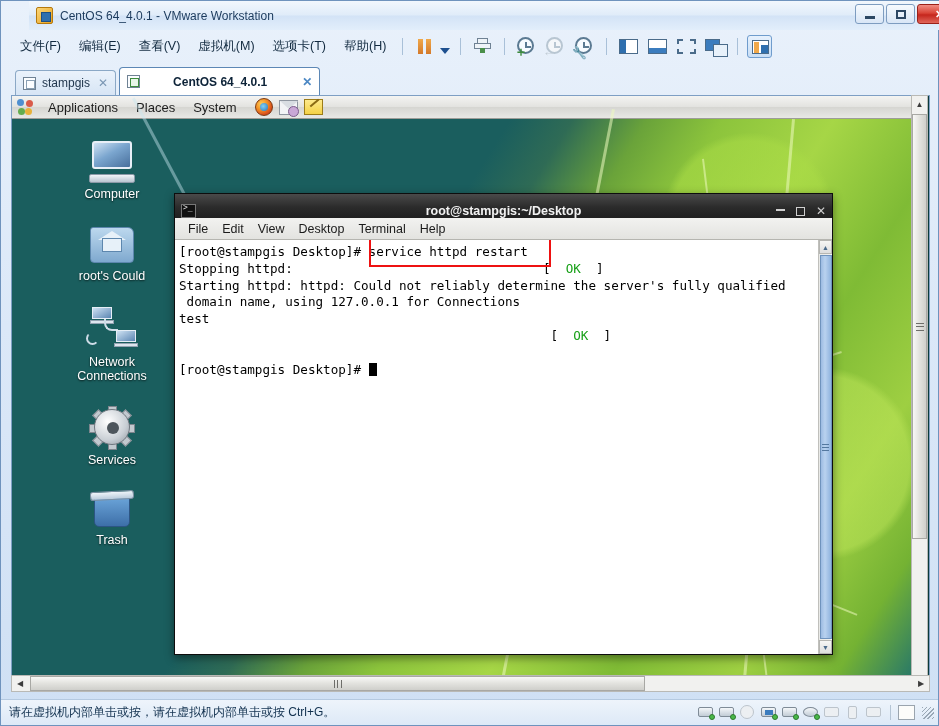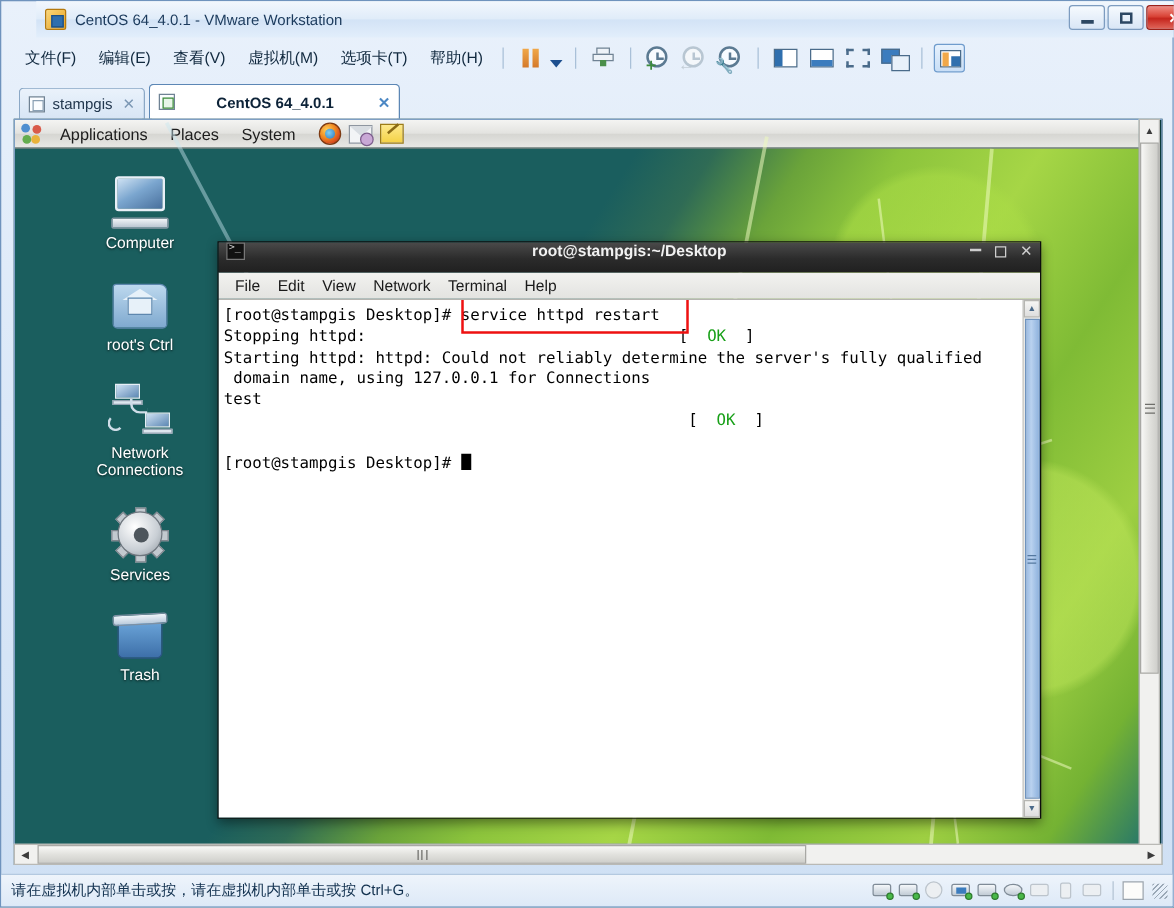--- a/index.html
+++ b/index.html
@@ -223,21 +223,21 @@
     background: linear-gradient(180deg,#f0f5fa,#b9cadb); border:1px solid #7d90a3; transform: rotate(-3deg); }
 
   
   .term {
     position: absolute; left: 162px; top: 97px; width: 659px; height: 462px;
     border: 1px solid #0d0d0d; box-shadow: 0 3px 9px rgba(0,0,0,0.45);
     display: flex; flex-direction: column;
   }
   .term-title {
     height: 24px; background: linear-gradient(180deg,#4a4a4a 0%,#2b2b2b 55%,#202020 100%);
-    display: flex; align-items: flex-start; padding: 0 6px; position: relative;
+    display: flex; align-items: flex-end; padding: 0 6px; position: relative;
   }
   .term-ico { width: 15px; height: 14px; background: #111; border: 1px solid #777; position: relative; }
   .term-ico:after { content: ">_"; position: absolute; left: 1px; top: -2px; font-size: 8px;
                     color: #d8d8d8; font-family: "DejaVu Sans Mono", monospace; }
   .term-title-text {
     position: absolute; left: 0; right: 0; text-align: center;
     font-size: 12.5px; font-weight: bold; color: #f2f2f2;
   }
   .term-wbtns { margin-left: auto; display: flex; gap: 11px; align-items: center;
                 color: #cfcfcf; font-size: 12px; position: relative; z-index: 2; }
@@ -454,21 +454,21 @@
         </span>
         <span>Computer</span>
       </div>
 
       <div class="di" style="left:52px;top:106px;">
         <span class="glyph ico-home">
           <span class="fold"></span>
             <span class="roof"></span>
             <span class="house"></span>
         </span>
-        <span>root's Ctrl</span>
+        <span>root's Could</span>
       </div>
 
       <div class="di" style="left:52px;top:188px;">
         <span class="glyph ico-net">
           <span class="lap l1">
               <span class="s"></span>
               <span class="b"></span>
             </span>
           <span class="wire"></span>
           <span class="lap l2">
@@ -511,21 +511,21 @@
         <span class="term-wbtns">
           <span class="twb-min"></span>
           <span class="twb-max"></span>
           <span>✕</span>
         </span>
       </div>
       <div class="term-menu">
         <span class="tm-item">File</span>
         <span class="tm-item">Edit</span>
         <span class="tm-item">View</span>
-        <span class="tm-item">Network</span>
+        <span class="tm-item">Desktop</span>
         <span class="tm-item">Terminal</span>
         <span class="tm-item">Help</span>
       </div>
       <div class="term-body">
         <div class="term-text"><span>[root@stampgis Desktop]# </span><span>service httpd restart</span>
 <span>Stopping httpd:</span><span style="white-space:pre">                                 </span>[  <span class="ok">OK</span>  ]
 <span>Starting httpd: httpd: Could not reliably determine the server's fully qualified</span>
 <span> domain name, using 127.0.0.1 for Connections</span>
 <span>test</span>
 <span style="white-space:pre">                                                 </span>[  <span class="ok">OK</span>  ]

